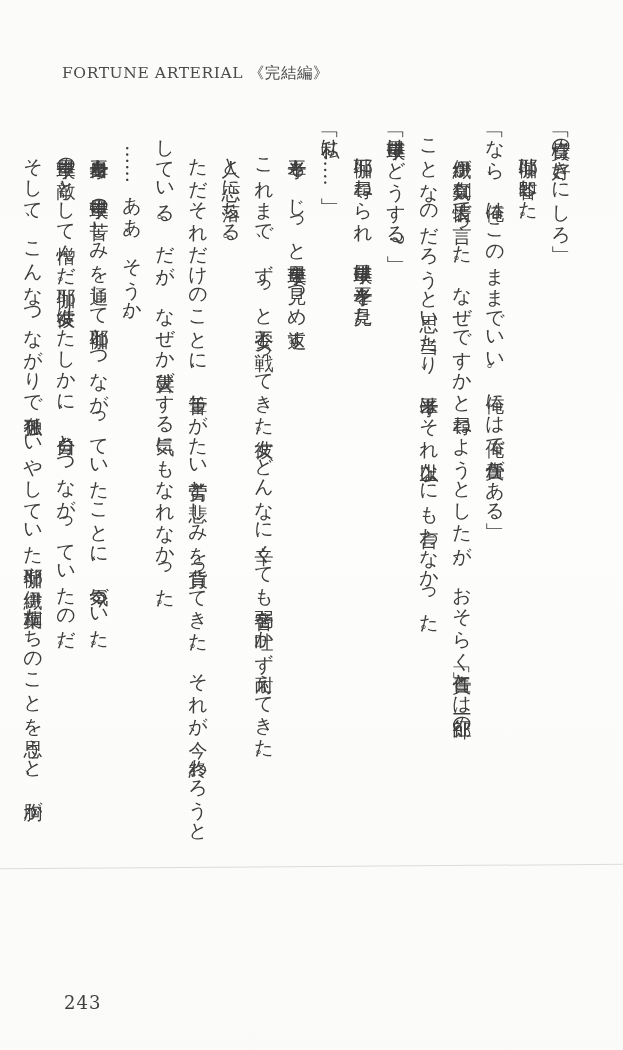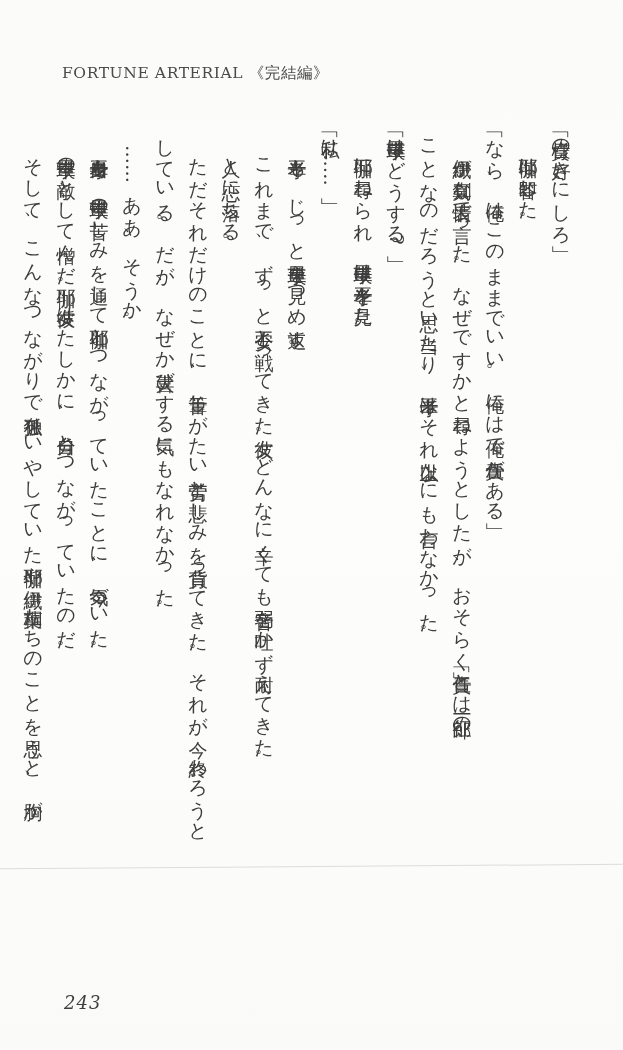--- a/index.html
+++ b/index.html
@@ -55,21 +55,20 @@
     background: #dcdcdc;
     transform: rotate(-0.4deg);
     transform-origin: 50% 50%;
   }
   
   #page-number {
     position: absolute;
     left: 64px;
     top: 992px;
     font-size: 18px;
-    font-style: italic;
     color: #3f3f3f;
     letter-spacing: 1px;
   }
 </style>
 </head>
 <body>
 
 <div id="page">
 
   <div id="book-header">

